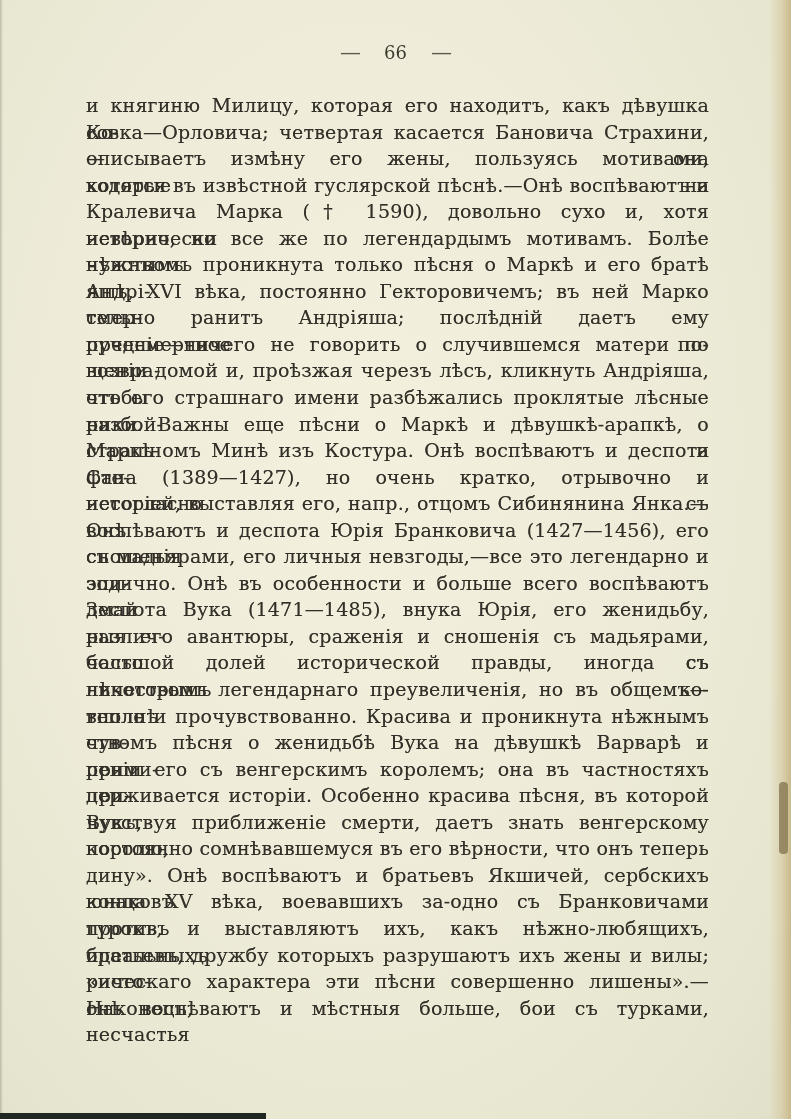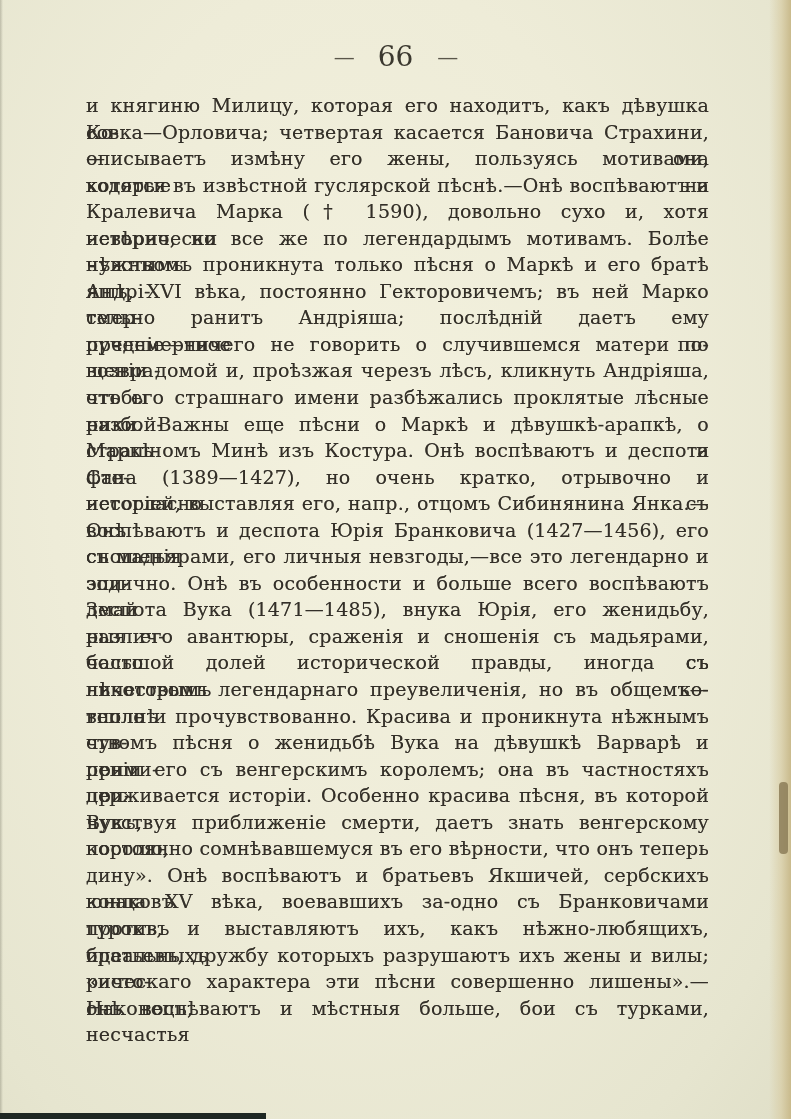--- a/index.html
+++ b/index.html
@@ -55,21 +55,21 @@
     align-items: center;
     gap: 24px;
     font-size: 21px;
     color: #4b473d;
   }
   .header .dash {
     letter-spacing: -1px;
     color: #5a564a;
   }
   .header .num {
-    font-size: 28px;
+    font-size: 18px;
     color: #3b382f;
   }
   
   .text-block {
     position: absolute;
     top: 92px;
     left: 86px;
     width: 623px;
   }
   .line {

